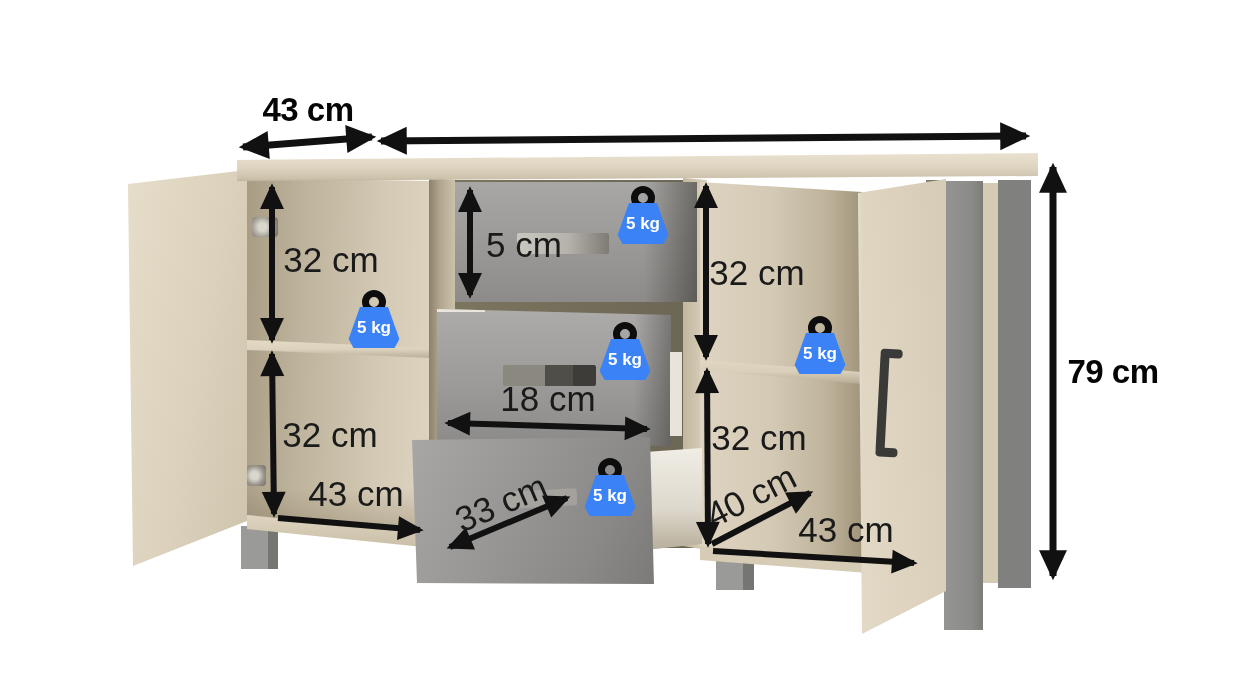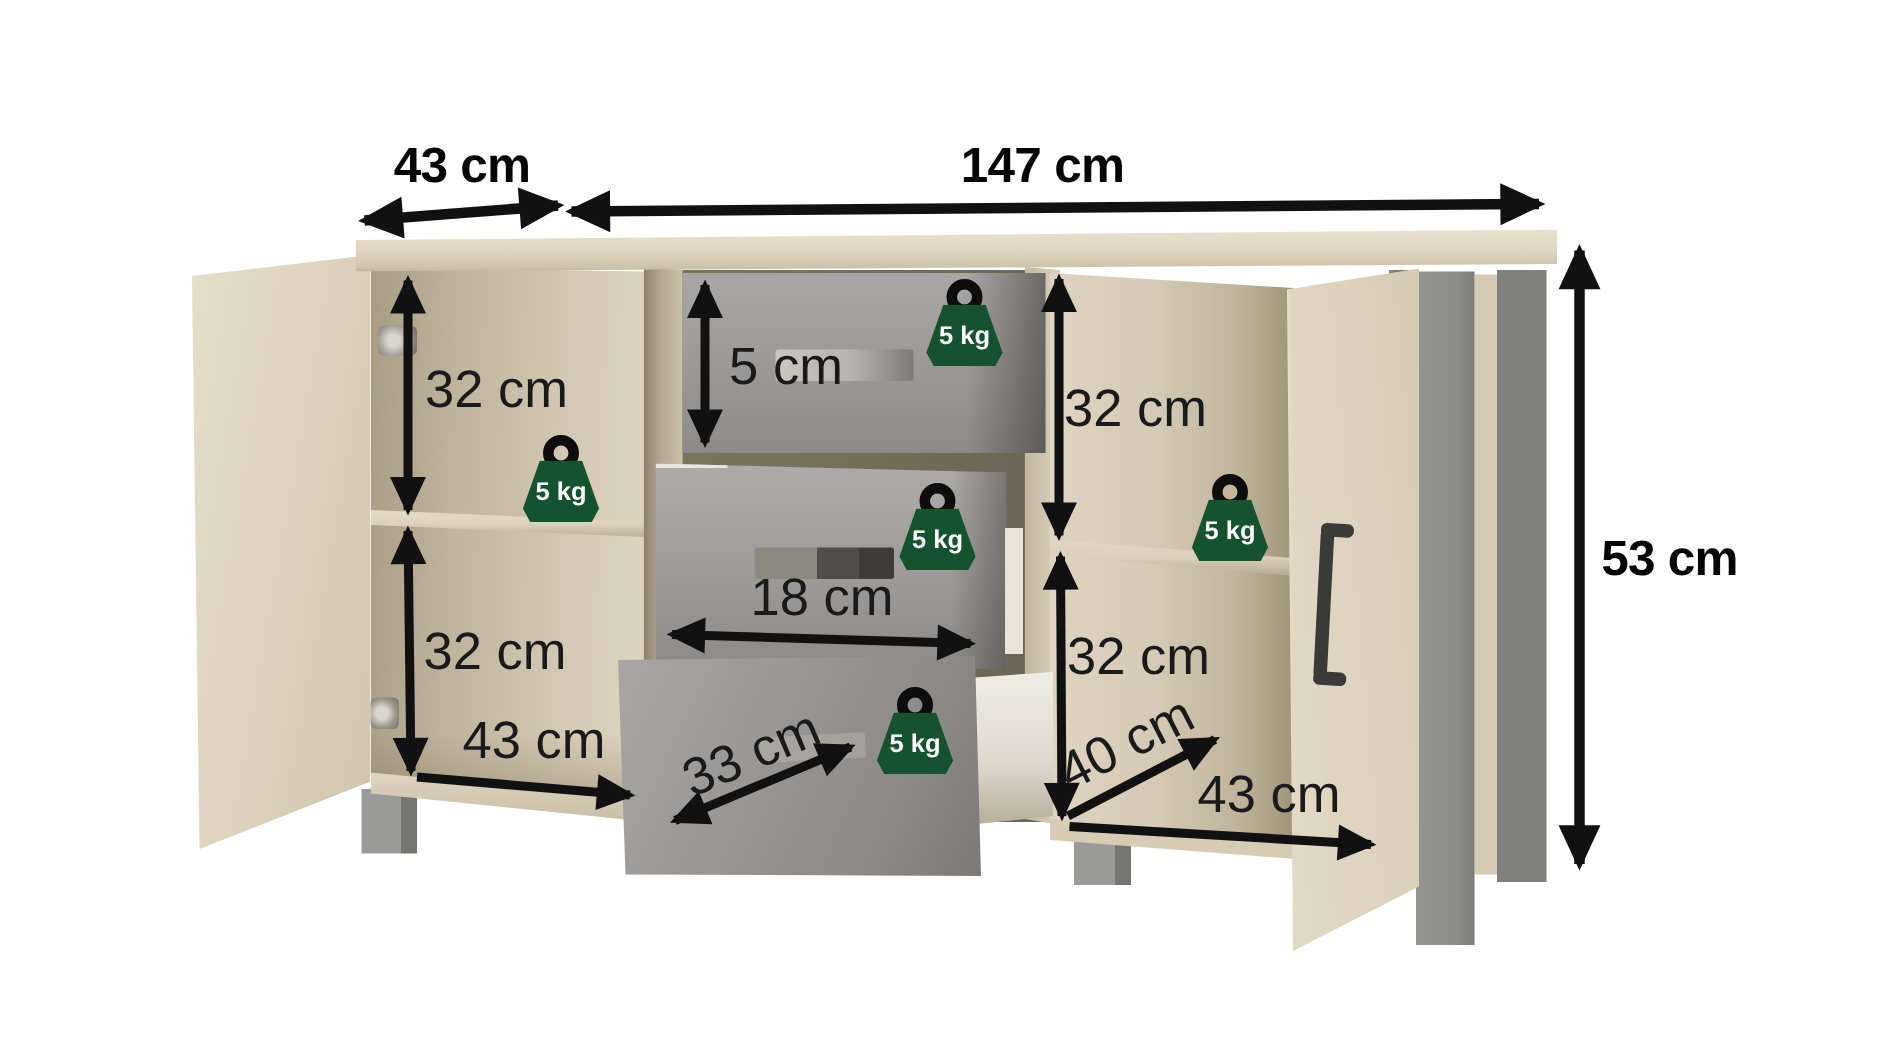--- a/index.html
+++ b/index.html
@@ -89,21 +89,21 @@
   #arrows{position:absolute;left:0;top:0;pointer-events:none;}
   .lbl{position:absolute;white-space:nowrap;transform:translate(-50%,-50%);color:#1a1a1a;
        font-weight:400;font-size:35px;letter-spacing:0;}
   .lbl.b{font-weight:700;font-size:33px;color:#050505;letter-spacing:-0.5px;}
   .lbl.rot23{transform:translate(-50%,-50%) rotate(-23deg);}
   .lbl.rot27{transform:translate(-50%,-50%) rotate(-27deg);}
   
   .weight{position:absolute;width:54px;height:58px;}
   .weight .ring{position:absolute;left:50%;top:0;width:24px;height:24px;margin-left:-12px;
     border:7px solid #0d0d0d;border-radius:50%;box-sizing:border-box;background:transparent;}
-  .weight .wbody{position:absolute;left:0;top:17px;width:54px;height:41px;background:#14532d;
+  .weight .wbody{position:absolute;left:0;top:17px;width:54px;height:41px;background:#3b82f6;
     clip-path:polygon(24% 0%,76% 0%,97% 78%,88% 100%,12% 100%,3% 78%);
     display:flex;align-items:center;justify-content:center;color:#fff;font-weight:700;font-size:17px;}
 </style>
 </head>
 <body>
 
 <div id="stage">
 
   <div class="p left-int"></div>
   <div class="p left-shelf"></div>
@@ -184,22 +184,21 @@
       <line x1="707" y1="371" x2="708" y2="544" stroke-width="6" marker-start="url(#ah)" marker-end="url(#ah)"></line>
       <line x1="448" y1="423" x2="647" y2="429" stroke-width="6" marker-start="url(#ah)" marker-end="url(#ah)"></line>
       <line x1="450" y1="547" x2="567" y2="498" stroke-width="6" marker-start="url(#ah)" marker-end="url(#ah)"></line>
       <line x1="278" y1="518" x2="420" y2="530" stroke-width="6" marker-end="url(#ah)"></line>
       <line x1="712" y1="544" x2="810" y2="493" stroke-width="6" marker-end="url(#ah)"></line>
       <line x1="713" y1="551" x2="914" y2="563" stroke-width="6" marker-end="url(#ah)"></line>
     </g>
   </svg>
 
   <div class="lbl b" style="left:308px;top:110px">43 cm</div>
-  <div class="lbl b" style="left:695px;top:110px">147 cm</div>
-  <div class="lbl b" style="left:1113px;top:372px">53 cm</div>
+  <div class="lbl b" style="left:1113px;top:372px">79 cm</div>
   <div class="lbl" style="left:331px;top:260px">32 cm</div>
   <div class="lbl" style="left:330px;top:435px">32 cm</div>
   <div class="lbl" style="left:524px;top:245px">5 cm</div>
   <div class="lbl" style="left:757px;top:273px">32 cm</div>
   <div class="lbl" style="left:759px;top:438px">32 cm</div>
   <div class="lbl" style="left:548px;top:399px">18 cm</div>
   <div class="lbl rot23" style="left:501px;top:503px">33 cm</div>
   <div class="lbl" style="left:356px;top:494px">43 cm</div>
   <div class="lbl rot27" style="left:751px;top:496px">40 cm</div>
   <div class="lbl" style="left:846px;top:530px">43 cm</div>

